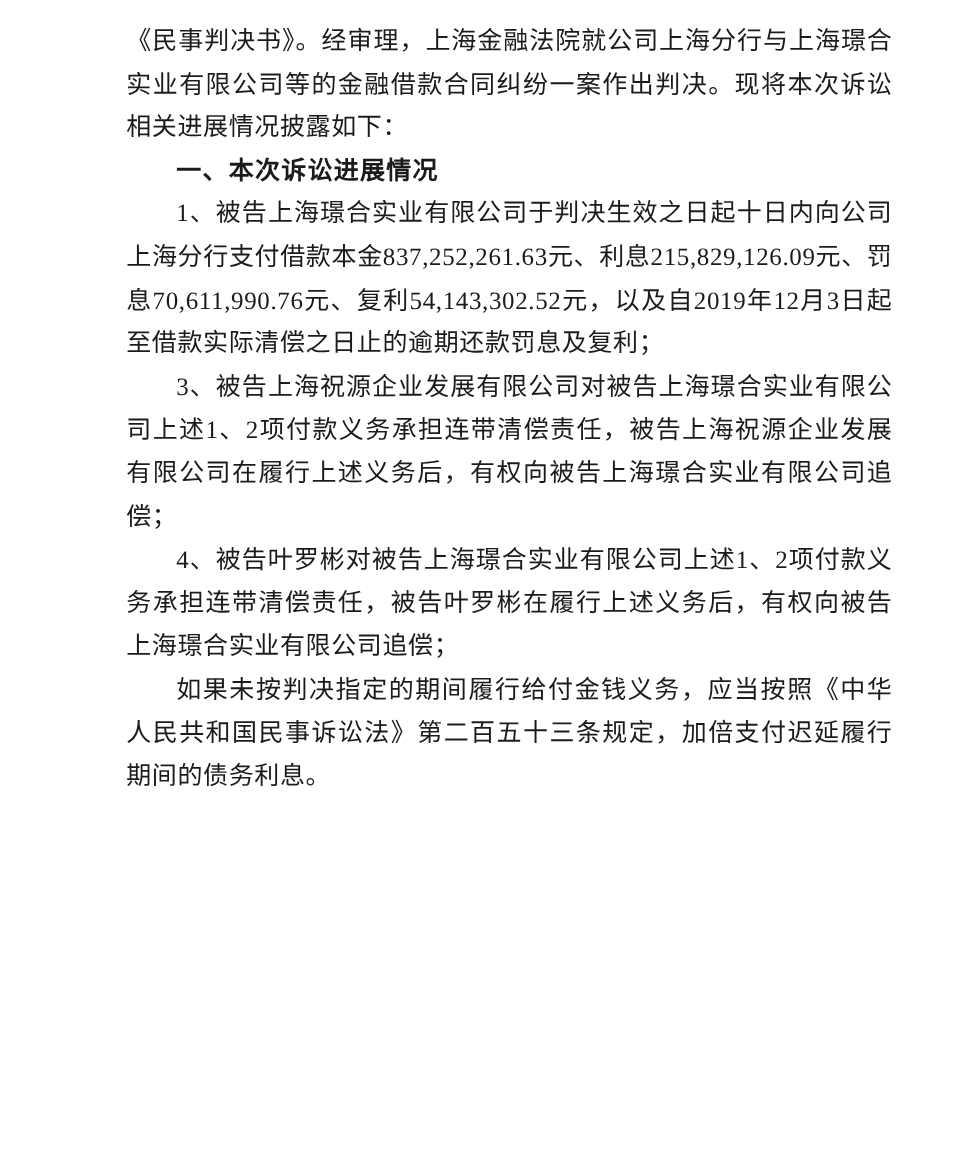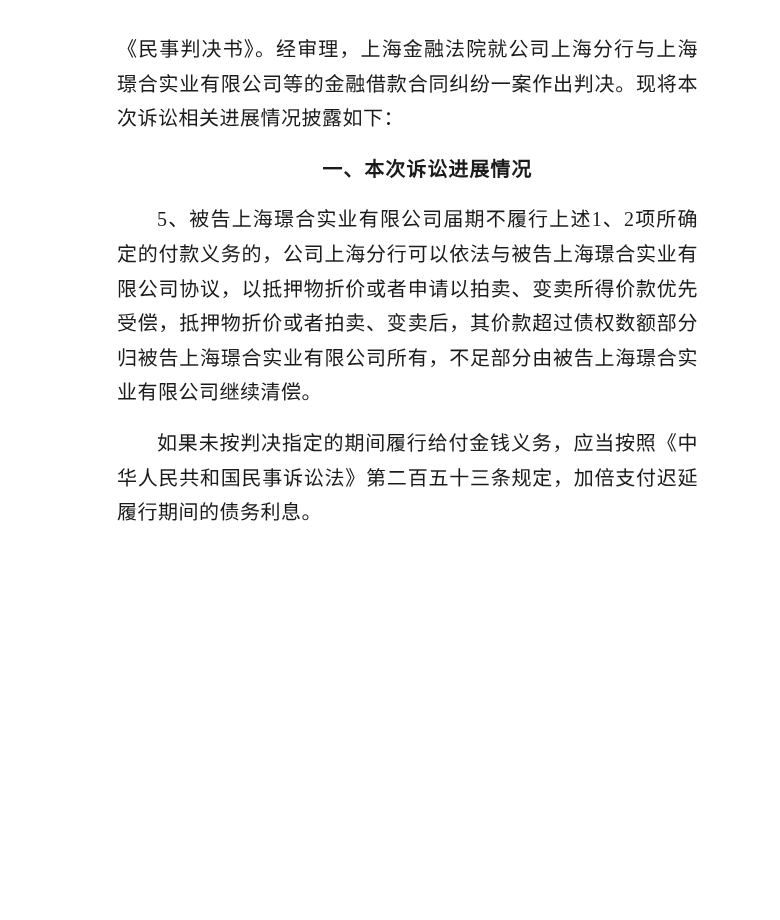--- a/index.html
+++ b/index.html
@@ -19,45 +19,47 @@
     padding: 16px 66px 0 101px;
     background: #ffffff;
     color: #1b1b1b;
     font-family: "Liberation Serif", "DejaVu Serif", serif;
     font-size: 20px;
     line-height: 34.6px;
     text-align: justify;
     letter-spacing: 0.5px;
   }
   .doc-page p {
-    margin: 16px;
+    margin: 0;
     padding: 0;
     text-indent: 2em;
     word-break: break-all;
   }
   .doc-page p.p-continuation {
     text-indent: 0;
   }
   .doc-page p.p-heading {
     font-family: "Liberation Sans", "DejaVu Sans", sans-serif;
     font-weight: 700;
-    text-align: center;
+    text-align: left;
     letter-spacing: 1px;
   }
 </style>
 </head>
 <body>
 
 <div class="doc-page">
   <p class="p-continuation">《民事判决书》。经审理，上海金融法院就公司上海分行与上海璟合实业有限公司等的金融借款合同纠纷一案作出判决。现将本次诉讼相关进展情况披露如下：</p>
 
   <p class="p-heading">一、本次诉讼进展情况</p>
 
 
+  <p>1、被告上海璟合实业有限公司于判决生效之日起十日内向公司上海分行支付借款本金837,252,261.63元、利息215,829,126.09元、罚息70,611,990.76元、复利54,143,302.52元，以及自2019年12月3日起至借款实际清偿之日止的逾期还款罚息及复利；</p>
 
 
+  <p>3、被告上海祝源企业发展有限公司对被告上海璟合实业有限公司上述1、2项付款义务承担连带清偿责任，被告上海祝源企业发展有限公司在履行上述义务后，有权向被告上海璟合实业有限公司追偿；</p>
 
+  <p>4、被告叶罗彬对被告上海璟合实业有限公司上述1、2项付款义务承担连带清偿责任，被告叶罗彬在履行上述义务后，有权向被告上海璟合实业有限公司追偿；</p>
 
-  <p>5、被告上海璟合实业有限公司届期不履行上述1、2项所确定的付款义务的，公司上海分行可以依法与被告上海璟合实业有限公司协议，以抵押物折价或者申请以拍卖、变卖所得价款优先受偿，抵押物折价或者拍卖、变卖后，其价款超过债权数额部分归被告上海璟合实业有限公司所有，不足部分由被告上海璟合实业有限公司继续清偿。</p>
 
   <p>如果未按判决指定的期间履行给付金钱义务，应当按照《中华人民共和国民事诉讼法》第二百五十三条规定，加倍支付迟延履行期间的债务利息。</p>
 
 </div>
 
 </body></html>

